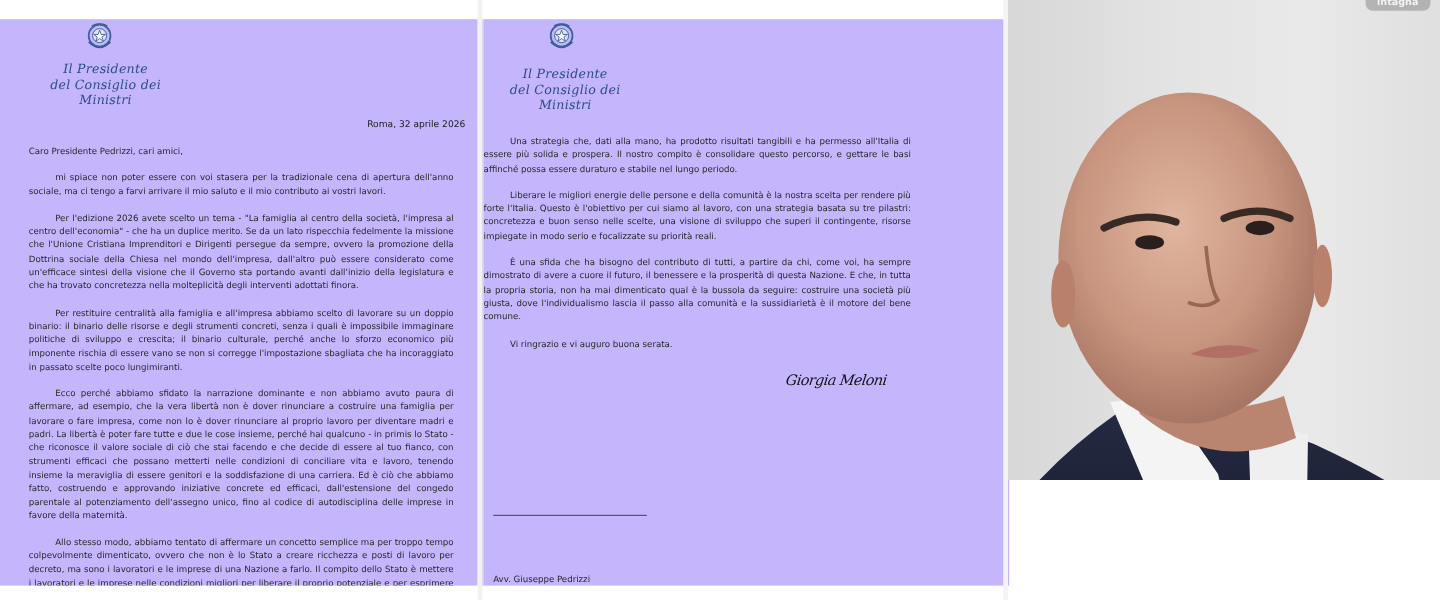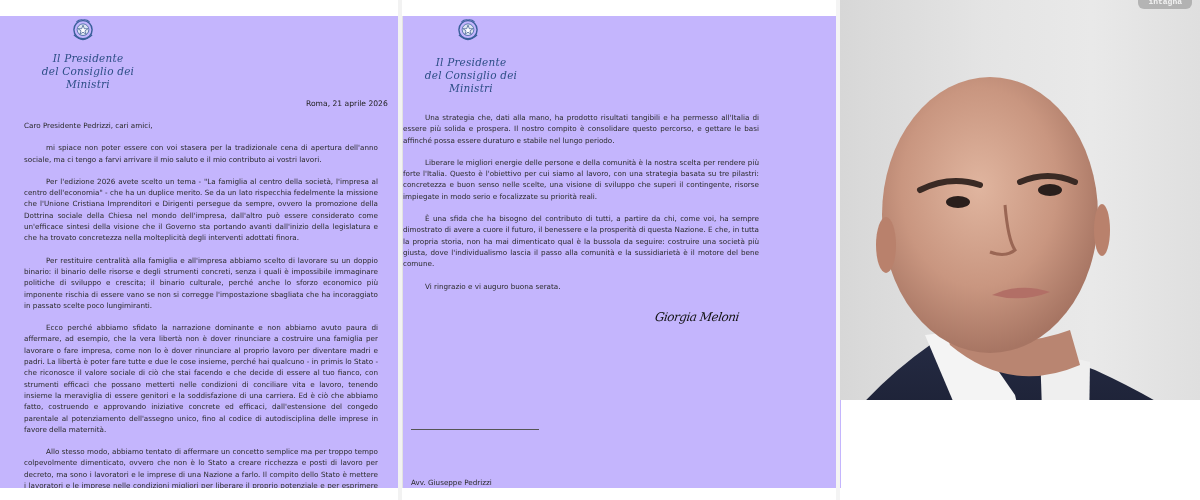--- a/index.html
+++ b/index.html
@@ -20,21 +20,21 @@
   .text { position:absolute; font-size:7.2px; line-height:11.3px; color:#2a2a2a; text-align:justify; }
   .para { margin:0 0 11px 0; text-indent:22px; }
   .salutation { margin:0 0 11px 0; }
 
   .signature { position:absolute; font-family:"DejaVu Serif", serif; font-style:italic;
                font-size:12px; color:#111; transform:skew(-8deg); letter-spacing:-0.5px; }
   .sig-rule { position:absolute; width:128px; height:1px; background:#555; }
   .recipient { position:absolute; font-size:7.2px; line-height:11px; color:#2a2a2a; }
 
   #photo { position:absolute; left:840px; top:0; width:360px; height:400px; overflow:hidden;
-           background:linear-gradient(90deg,#d7d7d7 0%,#e4e4e4 40%,#e9e9e9 70%,#dfdfdf 100%);font-family:Liberation Mono, monospace; }
+           background:linear-gradient(90deg,#d7d7d7 0%,#e4e4e4 40%,#e9e9e9 70%,#dfdfdf 100%); }
   #photo svg { position:absolute; left:0; top:0; width:360px; height:500px; }
   .watermark { position:absolute; right:8px; top:-6px; background:rgba(140,140,140,0.55);
                color:#f3f3f3; font-size:8px; font-weight:bold; padding:3px 10px; border-radius:6px; }
 </style>
 </head>
 <body>
 
 <div id="page1" class="page">
   <div class="emblem" style="left:70px; top:2px;">
     <svg viewBox="0 0 40 40">
@@ -43,21 +43,21 @@
       <polygon points="20,11 22,16.5 27.5,16.5 23,19.8 24.7,25 20,21.8 15.3,25 17,19.8 12.5,16.5 18,16.5" fill="#fff" stroke="#2d4e86" stroke-width="1"></polygon>
       <path d="M6 26 Q20 40 34 26" fill="none" stroke="#3a5f9a" stroke-width="2"></path>
       <path d="M10 6 Q14 2 20 3 Q26 2 30 6" fill="none" stroke="#3a5f9a" stroke-width="1.6"></path>
     </svg>
   </div>
   <div class="letterhead" style="left:28px; top:36px; width:120px;">
     <div>Il Presidente</div>
     <div>del Consiglio dei Ministri</div>
   </div>
 
-  <div class="date" style="left:306px; top:83px;">Roma, 21 aprile 2026</div>
+  <div class="date" style="left:306px; top:83px;">Roma, 32 aprile 2026</div>
 
   <div class="text" style="left:24px; top:104px; width:354px;">
     <p class="salutation">Caro Presidente Pedrizzi, cari amici,</p>
     <p class="para">mi spiace non poter essere con voi stasera per la tradizionale cena di apertura dell'anno sociale, ma ci tengo a farvi arrivare il mio saluto e il mio contributo ai vostri lavori.</p>
     <p class="para">Per l'edizione 2026 avete scelto un tema - "La famiglia al centro della società, l'impresa al centro dell'economia" - che ha un duplice merito. Se da un lato rispecchia fedelmente la missione che l'Unione Cristiana Imprenditori e Dirigenti persegue da sempre, ovvero la promozione della Dottrina sociale della Chiesa nel mondo dell'impresa, dall'altro può essere considerato come un'efficace sintesi della visione che il Governo sta portando avanti dall'inizio della legislatura e che ha trovato concretezza nella molteplicità degli interventi adottati finora.</p>
     <p class="para">Per restituire centralità alla famiglia e all'impresa abbiamo scelto di lavorare su un doppio binario: il binario delle risorse e degli strumenti concreti, senza i quali è impossibile immaginare politiche di sviluppo e crescita; il binario culturale, perché anche lo sforzo economico più imponente rischia di essere vano se non si corregge l'impostazione sbagliata che ha incoraggiato in passato scelte poco lungimiranti.</p>
     <p class="para">Ecco perché abbiamo sfidato la narrazione dominante e non abbiamo avuto paura di affermare, ad esempio, che la vera libertà non è dover rinunciare a costruire una famiglia per lavorare o fare impresa, come non lo è dover rinunciare al proprio lavoro per diventare madri e padri. La libertà è poter fare tutte e due le cose insieme, perché hai qualcuno - in primis lo Stato - che riconosce il valore sociale di ciò che stai facendo e che decide di essere al tuo fianco, con strumenti efficaci che possano metterti nelle condizioni di conciliare vita e lavoro, tenendo insieme la meraviglia di essere genitori e la soddisfazione di una carriera. Ed è ciò che abbiamo fatto, costruendo e approvando iniziative concrete ed efficaci, dall'estensione del congedo parentale al potenziamento dell'assegno unico, fino al codice di autodisciplina delle imprese in favore della maternità.</p>
     <p class="para">Allo stesso modo, abbiamo tentato di affermare un concetto semplice ma per troppo tempo colpevolmente dimenticato, ovvero che non è lo Stato a creare ricchezza e posti di lavoro per decreto, ma sono i lavoratori e le imprese di una Nazione a farlo. Il compito dello Stato è mettere i lavoratori e le imprese nelle condizioni migliori per liberare il proprio potenziale e per esprimere al meglio cosa sono in grado di fare. Questo è il campo nel quale ci siamo mossi e, grazie al dinamismo e all'intraprendenza delle nostre imprese e dei nostri lavoratori, il tasso di occupazione ha raggiunto i massimi storici e l'export tricolore è cresciuto in modo significativo, portando l'Italia al quinto posto al mondo tra le Nazioni esportatrici.</p>
   </div>
 </div>

